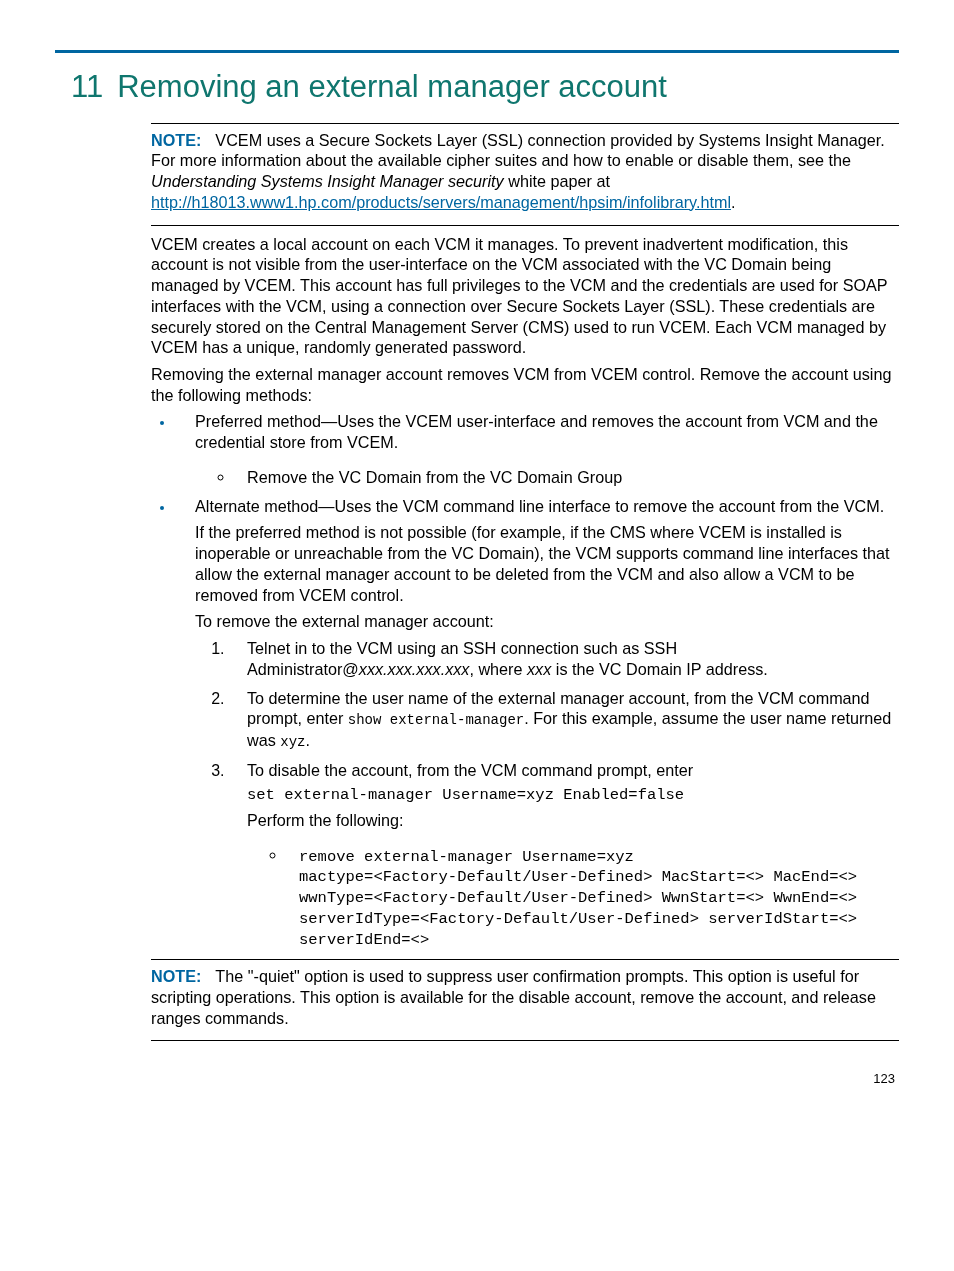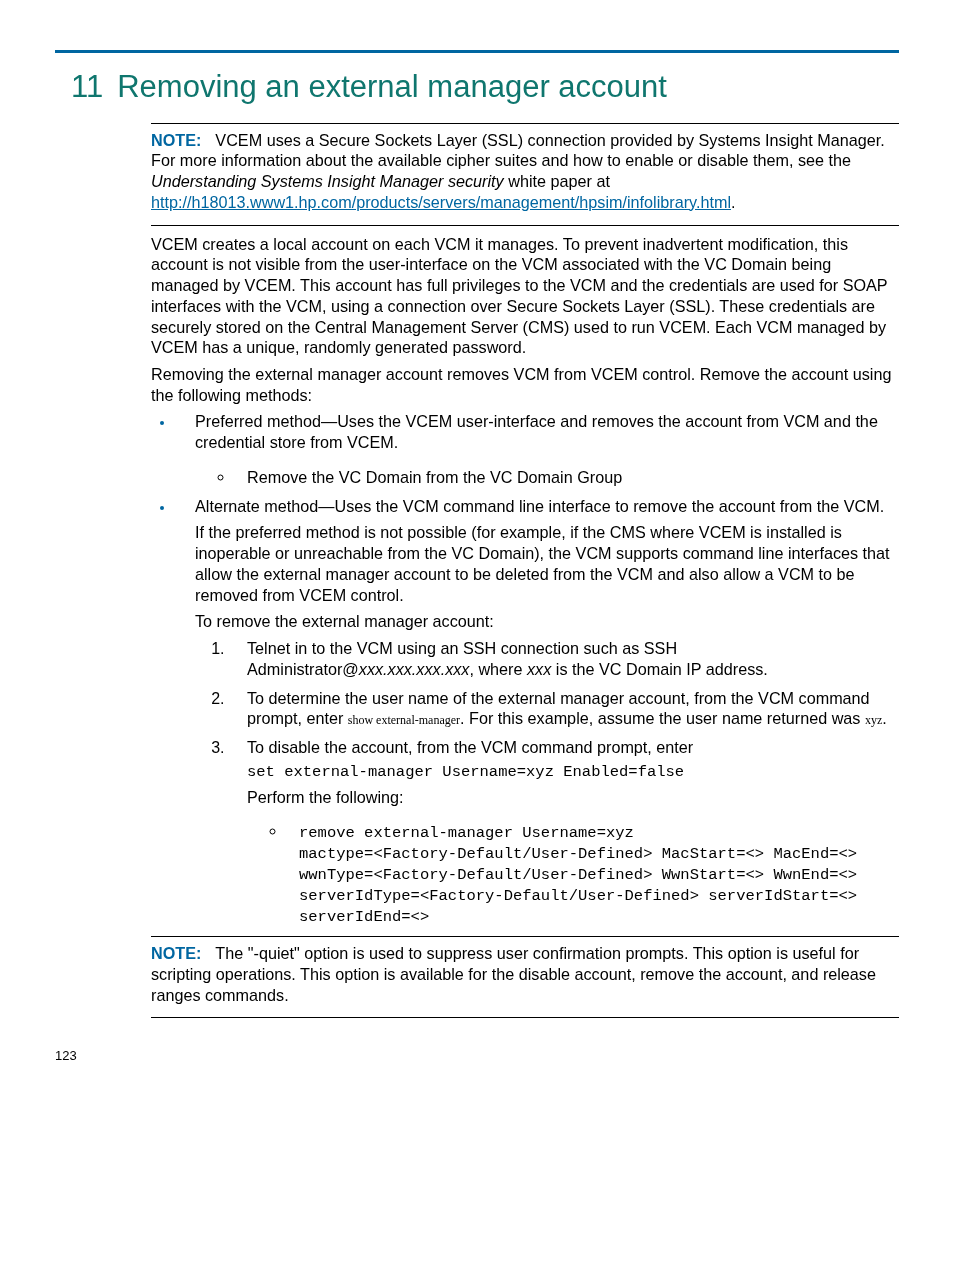--- a/index.html
+++ b/index.html
@@ -67,34 +67,35 @@
       padding-left: 34px;
       margin-top: 6px;
     }
     ol.num > li {
       padding-left: 18px;
       margin-bottom: 8px;
     }
     ol.num > li::marker { font-size: 16px;}
     .li-p { margin-top: 6px; }
     code, .mono {
-      font-family: Liberation Serif, serif;
-      font-size: 12px;
+      font-family: Liberation Mono, monospace;
+      font-size: 14px;
     }
     pre.mono {
       font-family: "Courier New", monospace;
       font-size: 15.5px;
       white-space: pre-wrap;
       margin: 4px 0 4px 0;
       line-height: 1.35;
     }
     .pagenum {
+      text-align: right;
       font-size: 13px;
       margin-top: 30px;
-      margin-right: 16px;
+      margin-right: 4px;
     }
   </style>
 </head>
 <body>
 
 <div class="rule-top"></div>
 
 <h1>
   <span class="chnum">11</span><span>Removing an external manager account</span>
 </h1>

